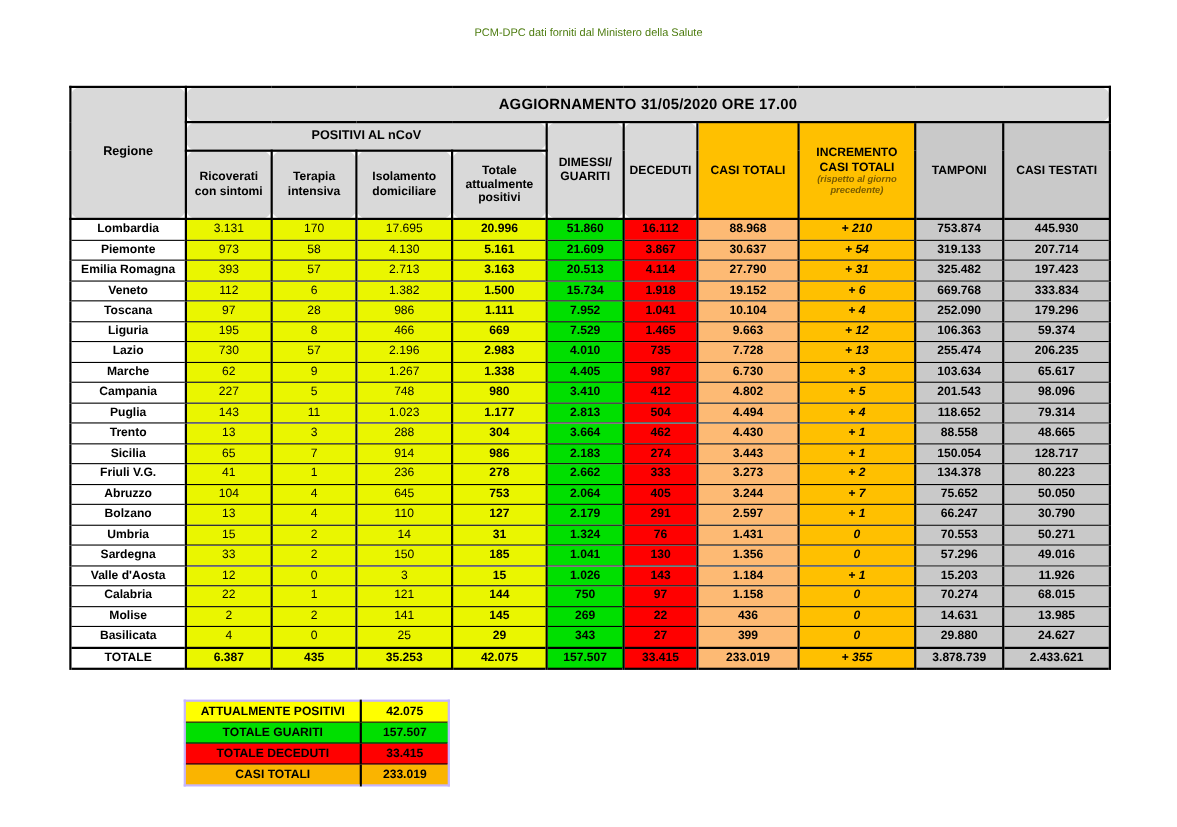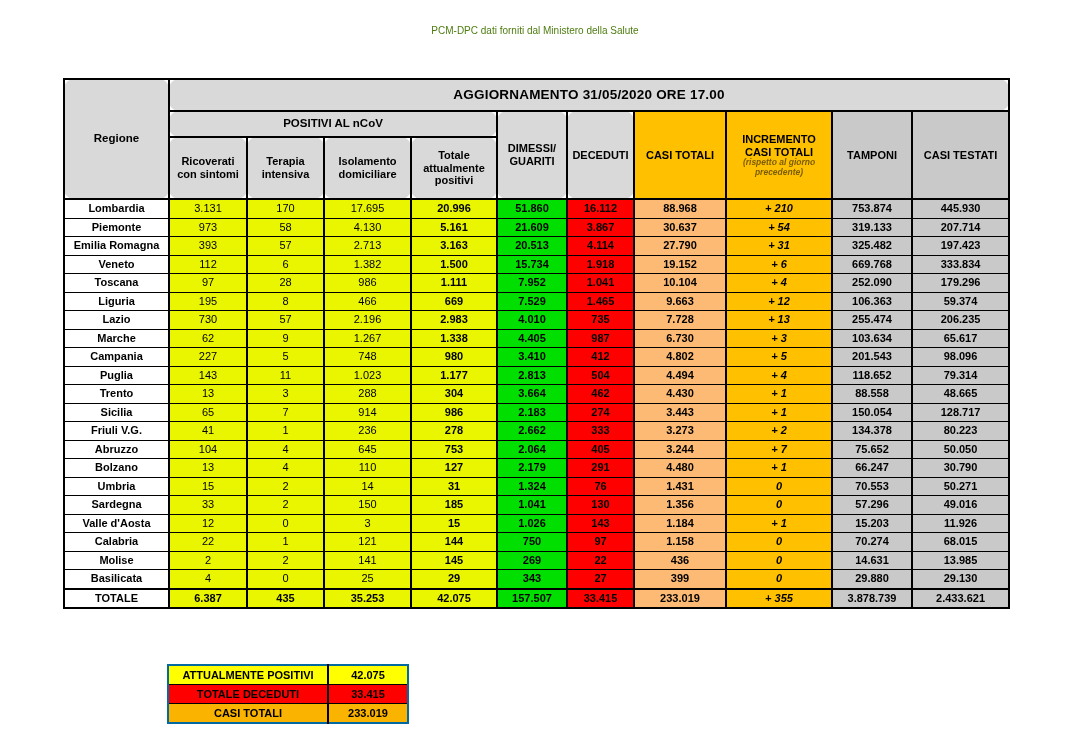--- a/index.html
+++ b/index.html
@@ -35,21 +35,21 @@
   .c-region{background:#FFFFFF;font-weight:bold;}
   .c-yellow{background:#EAF600;}
   .c-ybold{background:#EAF600;font-weight:bold;}
   .c-green{background:#00DF00;font-weight:bold;}
   .c-red{background:#FF0000;font-weight:bold;}
   .c-gold{background:#fdba74;font-weight:bold;}
   .c-incr{background:#FFC000;font-style:italic;font-weight:600;}
   .c-gray{background:#C9C9C9;font-weight:bold;}
   .totale-row td{font-weight:bold;border-top:2px solid #000;}
   .summary{
-    position:absolute;left:167px;top:664px;width:240px;border:2px solid #0369a1;
+    position:absolute;left:167px;top:636px;width:240px;border:2px solid #c4b5fd;
   }
   .summary td{
     border:1px solid #000;height:18px;text-align:center;padding:0 2px;
     font-size:11px;font-weight:bold;line-height:1.1;
   }
   .summary td.val{border-left:2px solid #000;}
   .s-yellow{background:#FFFF00;}
   .s-green{background:#00DF00;}
   .s-red{background:#FF0000;}
   .s-gold{background:#FAB400;}
@@ -281,21 +281,21 @@
         <td class="c-gray">50.050</td>
       </tr>
       <tr>
         <td class="c-region">Bolzano</td>
         <td class="c-yellow">13</td>
         <td class="c-yellow">4</td>
         <td class="c-yellow">110</td>
         <td class="c-ybold">127</td>
         <td class="c-green">2.179</td>
         <td class="c-red">291</td>
-        <td class="c-gold">4.480</td>
+        <td class="c-gold">2.597</td>
         <td class="c-incr">+ 1</td>
         <td class="c-gray">66.247</td>
         <td class="c-gray">30.790</td>
       </tr>
       <tr>
         <td class="c-region">Umbria</td>
         <td class="c-yellow">15</td>
         <td class="c-yellow">2</td>
         <td class="c-yellow">14</td>
         <td class="c-ybold">31</td>
@@ -362,21 +362,21 @@
         <td class="c-region">Basilicata</td>
         <td class="c-yellow">4</td>
         <td class="c-yellow">0</td>
         <td class="c-yellow">25</td>
         <td class="c-ybold">29</td>
         <td class="c-green">343</td>
         <td class="c-red">27</td>
         <td class="c-gold">399</td>
         <td class="c-incr">0</td>
         <td class="c-gray">29.880</td>
-        <td class="c-gray">29.130</td>
+        <td class="c-gray">24.627</td>
       </tr>
       <tr class="totale-row">
         <td class="c-region">TOTALE</td>
         <td class="c-yellow">6.387</td>
         <td class="c-yellow">435</td>
         <td class="c-yellow">35.253</td>
         <td class="c-ybold">42.075</td>
         <td class="c-green">157.507</td>
         <td class="c-red">33.415</td>
         <td class="c-gold">233.019</td>
@@ -389,20 +389,24 @@
 
 <table class="summary">
   <colgroup>
       <col style="width:160px">
       <col style="width:80px">
     </colgroup>
   <tbody>
       <tr>
     <td class="s-yellow lab">ATTUALMENTE POSITIVI</td>
     <td class="s-yellow val">42.075</td>
+  </tr>
+  <tr>
+    <td class="s-green lab">TOTALE GUARITI</td>
+    <td class="s-green val">157.507</td>
   </tr>
   <tr>
     <td class="s-red lab">TOTALE DECEDUTI</td>
     <td class="s-red val">33.415</td>
   </tr>
   <tr>
     <td class="s-gold lab">CASI TOTALI</td>
     <td class="s-gold val">233.019</td>
   </tr>
 </tbody>

